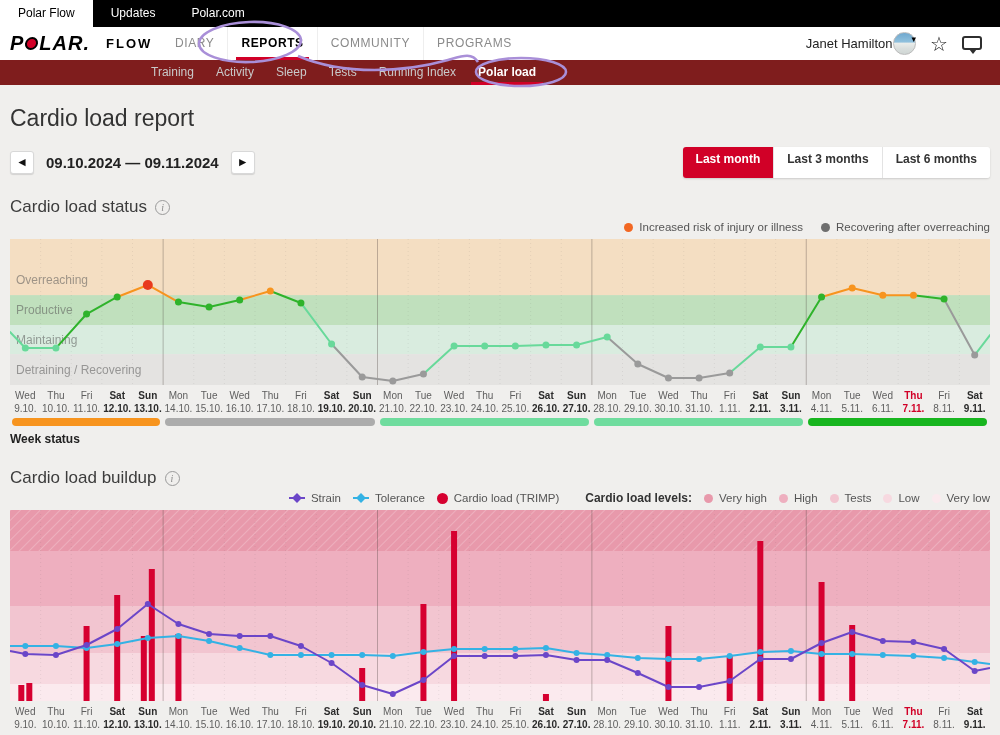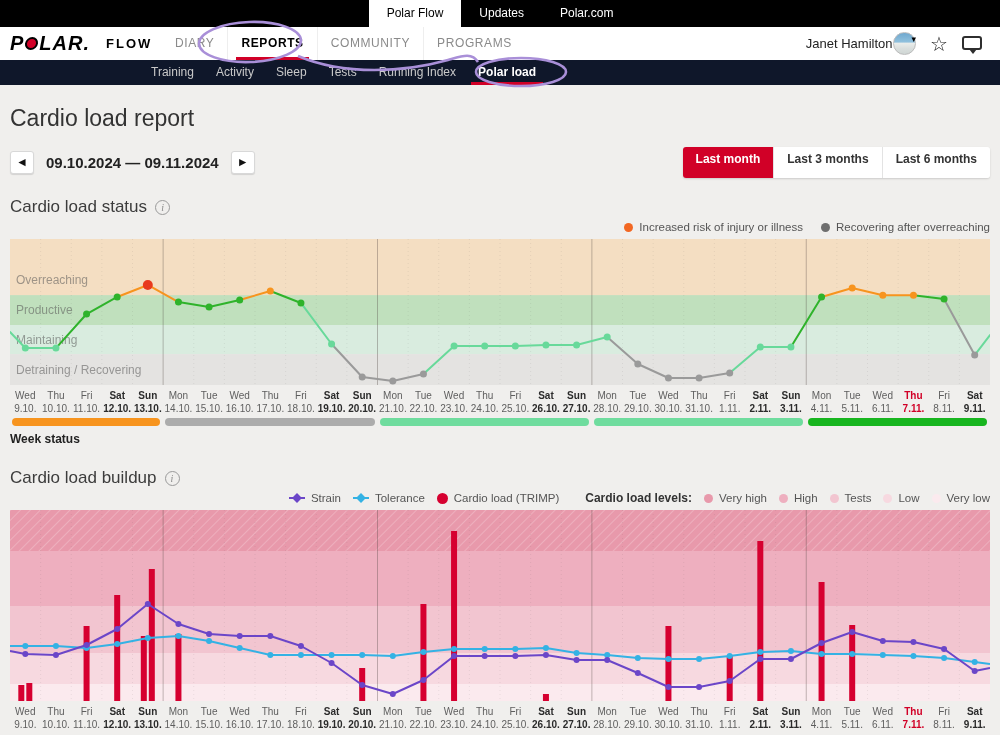--- a/index.html
+++ b/index.html
@@ -1,20 +1,20 @@
 <!DOCTYPE html>
 <html><head>
 <meta charset="utf-8">
 <style>
   * { box-sizing: border-box; margin: 0; padding: 0; }
   html,body { width:1000px; height:735px; overflow:hidden; background:#f0efed;
     font-family:"Liberation Sans", sans-serif; color:#333; }
 
   
-  .topbar { height:27px; background:#000; display:flex; justify-content:center; }
+  .topbar { height:27px; background:#000; display:flex; justify-content:flex-start; }
   .topbar-tab { color:#fff; font-size:12px; line-height:27px; padding:0 18px; cursor:pointer; }
   .topbar-tab.active { background:#fff; color:#000; }
 
   
   .mainnav { height:33px; background:#fff; display:flex; align-items:center; position:relative; }
   .logo-wrap { display:flex; align-items:center; margin-left:10px; width:140px; }
   .logo { font-style:italic; font-weight:bold; font-size:20px; letter-spacing:1px; color:#000; display:flex; align-items:center; }
   .logo-o { display:inline-block; width:13px; height:13px; border-radius:50%; background:#d10027; border:2.5px solid #000; margin:0 1px; transform:skewX(-8deg); }
   .nav-divider { width:1px; height:16px; background:#ccc; margin:0 9px 0 7px; transform:skewX(-12deg); }
   .flow-label { font-size:13px; font-weight:bold; letter-spacing:2px; color:#000; }
@@ -29,21 +29,21 @@
   .avatar { width:23px; height:23px; border-radius:50%;
     background:linear-gradient(180deg,#6fa8cf 0%,#8fc0dd 42%,#e9ecea 50%,#d9dedd 75%,#cfd6d4 100%);
     border:1px solid #bbb; }
   .avatar-caret { font-size:9px; color:#000; align-self:flex-start; margin:2px 6px 0 -4px; }
   .star-icon { font-size:20px; color:#222; line-height:1; margin:0 8px; cursor:pointer; }
   .chat-icon { width:20px; height:14px; border:2px solid #2e2e2e; border-radius:3px; position:relative; margin:0 6px 2px 6px; cursor:pointer; }
   .chat-icon::after { content:""; position:absolute; bottom:-6px; left:5px;
     border-left:4px solid transparent; border-right:4px solid transparent; border-top:5px solid #2e2e2e; }
 
   
-  .subnav { height:25px; background:#0f172a; display:flex; }
+  .subnav { height:25px; background:#7f1d1d; display:flex; }
   .subnav-item { font-size:12px; color:#c9c9c9; line-height:25px; padding:0 11px; position:relative; cursor:pointer; }
   .subnav-item:first-child { margin-left:140px; }
   .subnav-item.active { color:#fff; font-weight:bold; }
   .subnav-item.active::after { content:""; position:absolute; left:4px; right:4px; bottom:0; height:3px; background:#d10027; }
 
   
   .annotation-overlay { position:absolute; left:0; top:0; width:1000px; height:110px; pointer-events:none; z-index:60; }
 
   
   .content { padding:0 10px; }

